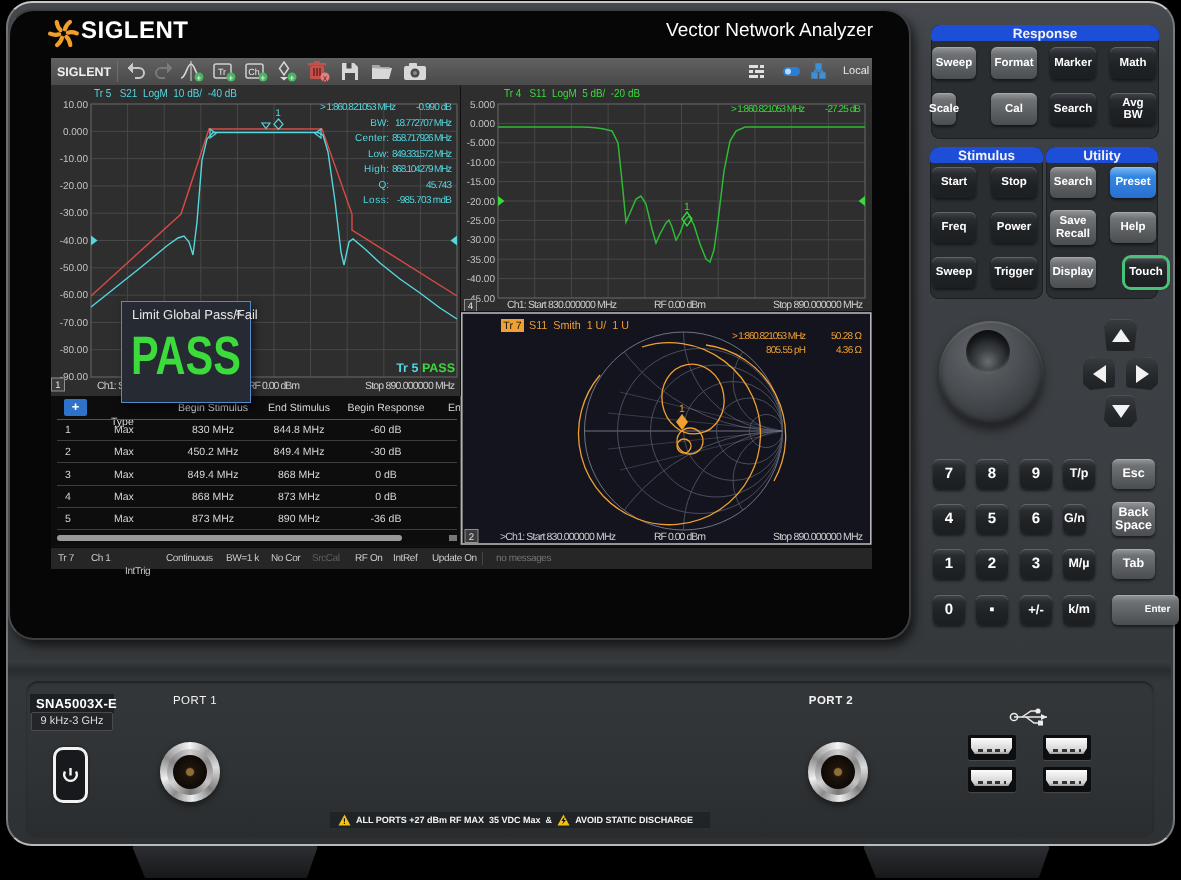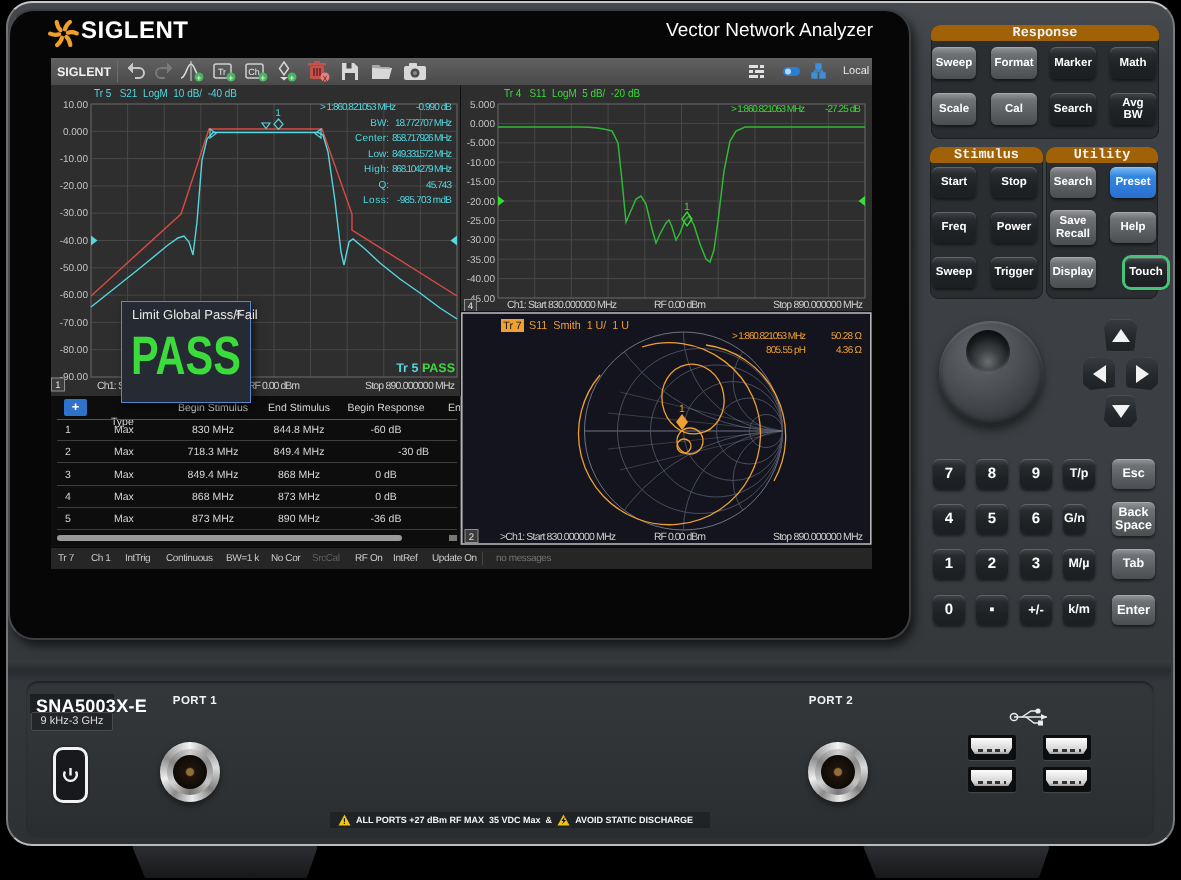--- a/index.html
+++ b/index.html
@@ -17,22 +17,22 @@
     box-shadow:inset 0 2px 2px rgba(0,0,0,.4);}
   
   #bezel{left:8px;top:9px;width:899px;height:627px;border-radius:26px;background:#060606;
     border:2px solid #3c3e41;border-left-color:#4a4c4f;box-shadow:4px 6px 10px rgba(0,0,0,.6);}
   
   #screen{left:51px;top:58px;width:821px;height:510px;background:#101010;}
   
   .foot{top:846px;height:32px;background:linear-gradient(180deg,#2c2e31,#202225 55%,#161819);
     border-radius:3px 3px 14px 14px;}
   .sect{position:absolute;background:#2b2e31;border-radius:9px;box-shadow:inset 0 0 0 1px #1c1f22;}
-  .slab{position:absolute;background:#a16207;border-radius:9px 9px 3px 3px;color:#f2f2f2;
-    font-size:13.5px;font-weight:bold;text-align:center;font-family:Liberation Mono, monospace;}
+  .slab{position:absolute;background:#1d4ed8;border-radius:9px 9px 3px 3px;color:#f2f2f2;
+    font-size:13.5px;font-weight:bold;text-align:center;}
   .key{position:absolute;display:flex;align-items:center;justify-content:center;text-align:center;
     color:#fff;font-weight:bold;font-size:11.5px;border-radius:6px;line-height:1.05;
     background:linear-gradient(180deg,#42454a 0%,#292c2f 22%,#1f2225 60%,#1c1f22 100%);
     box-shadow:0 2px 3px rgba(0,0,0,.55),inset 0 1px 0 rgba(255,255,255,.18);}
   .key.gray{background:linear-gradient(180deg,#96989b 0%,#6f7275 22%,#56595c 75%,#4b4e51 100%);}
   .key.blue{background:linear-gradient(180deg,#7cb9f2 0%,#3287e2 30%,#2a6fd0 100%);}
   .key.green{box-shadow:0 0 0 3px #45c378,0 2px 3px rgba(0,0,0,.55),inset 0 1px 0 rgba(255,255,255,.18);margin-left:13px;}
   .arrowkey{position:absolute;display:flex;align-items:center;justify-content:center;
     background:linear-gradient(180deg,#393c40,#26292c 55%,#1f2225);border-radius:8px;
     box-shadow:0 2px 3px rgba(0,0,0,.5),inset 0 1px 0 rgba(255,255,255,.10);}
@@ -322,23 +322,23 @@
     <div class="abs" style="left:6px;top:88.5px;width:400px;height:1px;background:#3e3e3e;"></div>
     <div class="abs" style="left:6px;top:111px;width:400px;height:1px;background:#3e3e3e;"></div>
     <div class="abs" style="left:6px;top:132.5px;width:400px;height:1px;background:#3e3e3e;"></div>
     <div class="abs" style="left:14px;top:28px;">1</div>
       <div class="abs" style="left:63px;top:28px;">Max</div>
     <div class="abs" style="left:118px;top:28px;width:88px;text-align:center;">830 MHz</div>
     <div class="abs" style="left:206px;top:28px;width:84px;text-align:center;">844.8 MHz</div>
     <div class="abs" style="left:292px;top:28px;width:86px;text-align:center;">-60 dB</div>
     <div class="abs" style="left:14px;top:50px;">2</div>
       <div class="abs" style="left:63px;top:50px;">Max</div>
-    <div class="abs" style="left:118px;top:50px;width:88px;text-align:center;">718.3 MHz</div>
+    <div class="abs" style="left:118px;top:50px;width:88px;text-align:center;">450.2 MHz</div>
     <div class="abs" style="left:206px;top:50px;width:84px;text-align:center;">849.4 MHz</div>
-    <div class="abs" style="left:292px;top:50px;width:86px;text-align:right;">-30 dB</div>
+    <div class="abs" style="left:292px;top:50px;width:86px;text-align:center;">-30 dB</div>
     <div class="abs" style="left:14px;top:72.5px;">3</div>
       <div class="abs" style="left:63px;top:72.5px;">Max</div>
     <div class="abs" style="left:118px;top:72.5px;width:88px;text-align:center;">849.4 MHz</div>
     <div class="abs" style="left:206px;top:72.5px;width:84px;text-align:center;">868 MHz</div>
     <div class="abs" style="left:292px;top:72.5px;width:86px;text-align:center;">0 dB</div>
     <div class="abs" style="left:14px;top:95px;">4</div>
       <div class="abs" style="left:63px;top:95px;">Max</div>
     <div class="abs" style="left:118px;top:95px;width:88px;text-align:center;">868 MHz</div>
     <div class="abs" style="left:206px;top:95px;width:84px;text-align:center;">873 MHz</div>
     <div class="abs" style="left:292px;top:95px;width:86px;text-align:center;">0 dB</div>
@@ -347,21 +347,21 @@
     <div class="abs" style="left:118px;top:117px;width:88px;text-align:center;">873 MHz</div>
     <div class="abs" style="left:206px;top:117px;width:84px;text-align:center;">890 MHz</div>
     <div class="abs" style="left:292px;top:117px;width:86px;text-align:center;">-36 dB</div>
     <div class="abs" style="left:6px;top:139px;width:345px;height:6px;background:#9a9a9a;border-radius:3px;"></div>
     <div class="abs" style="left:398px;top:139px;width:8px;height:6px;background:#777;"></div>
   </div>
 
   <div class="abs" style="left:51px;top:547px;width:821px;height:21px;background:#262626;border-top:1px solid #0a0a0a;color:#cacaca;font-size:10px;letter-spacing:-0.4px;">
     <div class="abs" style="left:7px;top:5px;">Tr 7</div>
     <div class="abs" style="left:40px;top:5px;">Ch 1</div>
-    <div class="abs" style="left:74px;top:5px;">IntTrig</div>
+    <div class="abs" style="left:74px;top:18px;">IntTrig</div>
     <div class="abs" style="left:115px;top:5px;">Continuous</div>
     <div class="abs" style="left:175px;top:5px;">BW=1 k</div>
     <div class="abs" style="left:220px;top:5px;">No Cor</div>
     <div class="abs" style="left:261px;top:5px;color:#5f5f5f;">SrcCal</div>
     <div class="abs" style="left:304px;top:5px;">RF On</div>
     <div class="abs" style="left:342px;top:5px;">IntRef</div>
     <div class="abs" style="left:381px;top:5px;">Update On</div>
     <div class="abs" style="left:431px;top:4px;width:1px;height:13px;background:#454545;"></div>
     <div class="abs" style="left:445px;top:5px;color:#757575;">no messages</div>
   </div>
@@ -373,21 +373,21 @@
         <text x="9" y="72" fill="#3bdb3b" font-size="54" font-weight="bold" textLength="110" lengthAdjust="spacingAndGlyphs">PASS</text>
       </svg>
   </div>
 
   <div class="sect" style="left:931px;top:25px;width:228px;height:114px;"></div>
   <div class="slab" style="left:931px;top:25px;width:228px;height:16px;line-height:17px;">Response</div>
   <div class="key gray" style="left:932px;top:47px;width:44px;height:32px;">Sweep</div>
   <div class="key gray" style="left:991px;top:47px;width:46px;height:32px;">Format</div>
   <div class="key" style="left:1050px;top:47px;width:46px;height:32px;">Marker</div>
   <div class="key" style="left:1110px;top:47px;width:46px;height:32px;">Math</div>
-  <div class="key gray" style="left:932px;top:93px;width:44px;height:32px;">Scale</div>
+  <div class="key gray" style="left:932px;top:93px;width:24px;height:32px;">Scale</div>
   <div class="key gray" style="left:991px;top:93px;width:46px;height:32px;">Cal</div>
   <div class="key" style="left:1050px;top:93px;width:46px;height:32px;">Search</div>
   <div class="key" style="left:1110px;top:93px;width:46px;height:32px;font-size:11.5px;">Avg<br>BW</div>
   <div class="sect" style="left:930px;top:147px;width:113px;height:152px;"></div>
   <div class="slab" style="left:930px;top:147px;width:113px;height:16px;line-height:17px;">Stimulus</div>
   <div class="sect" style="left:1046px;top:147px;width:112px;height:152px;"></div>
   <div class="slab" style="left:1046px;top:147px;width:112px;height:16px;line-height:17px;">Utility</div>
   <div class="key" style="left:932px;top:167px;width:44px;height:31px;">Start</div>
   <div class="key" style="left:991px;top:167px;width:46px;height:31px;">Stop</div>
   <div class="key gray" style="left:1050px;top:167px;width:46px;height:31px;">Search</div>
@@ -433,36 +433,36 @@
   <div class="key gray" style="left:1112px;top:502px;width:43px;height:34px;font-size:12.5px;">Back<br>Space</div>
   <div class="key" style="left:933px;top:549px;width:32px;height:30px;font-size:15px;">1</div>
   <div class="key" style="left:976px;top:549px;width:32px;height:30px;font-size:15px;">2</div>
   <div class="key" style="left:1020px;top:549px;width:32px;height:30px;font-size:15px;">3</div>
   <div class="key" style="left:1063px;top:549px;width:32px;height:30px;font-size:12.5px;">M/µ</div>
   <div class="key gray" style="left:1112px;top:549px;width:43px;height:30px;font-size:12.5px;">Tab</div>
   <div class="key" style="left:933px;top:595px;width:32px;height:30px;font-size:15px;">0</div>
   <div class="key" style="left:976px;top:595px;width:32px;height:30px;font-size:15px;">▪</div>
   <div class="key" style="left:1020px;top:595px;width:32px;height:30px;font-size:13px;">+/-</div>
   <div class="key" style="left:1063px;top:595px;width:32px;height:30px;font-size:12.5px;">k/m</div>
-  <div class="key gray" style="left:1112px;top:595px;width:43px;height:30px;font-size:13px;">Enter</div>
+  <div class="key gray" style="left:1112px;top:595px;width:43px;height:30px;font-size:10px;padding-left:24px;">Enter</div>
   <div class="foot abs" style="left:132px;width:186px;clip-path:polygon(0 0,100% 0,94% 100%,7% 100%);"></div>
   <div class="foot abs" style="left:863px;width:187px;clip-path:polygon(0 0,100% 0,94% 100%,7% 100%);"></div>
 
   <div class="abs" style="left:30px;top:694px;width:84px;height:19px;background:#1d2023;"></div>
-  <div class="abs" style="left:36px;top:696px;color:#fff;font-size:18px;font-weight:bold;letter-spacing:.3px;">SNA5003X-E</div>
+  <div class="abs" style="left:36px;top:696px;color:#fff;font-size:13px;font-weight:bold;letter-spacing:.3px;">SNA5003X-E</div>
   <div class="abs" style="left:31px;top:712px;width:80px;height:17px;border:1px solid #484b4e;border-radius:2px;background:#232528;color:#dededd;font-size:11px;text-align:center;line-height:17px;">9 kHz-3 GHz</div>
   <div class="abs" style="left:53px;top:747px;width:29px;height:50px;border:3.5px solid #f2f2f2;border-radius:10px;background:#17191c;box-shadow:0 0 3px rgba(0,0,0,.6);">
     <svg width="29" height="50" viewBox="0 0 29 50">
         <g stroke="#f2f2f2" stroke-width="2.4" fill="none">
       <path d="M 9,21.5 a 6.3,6.3 0 1 0 11,0"></path>
           <line x1="14.5" y1="18" x2="14.5" y2="25.5"></line>
         </g>
       </svg>
   </div>
-  <div class="abs" style="left:155px;top:695px;width:80px;text-align:center;color:#f2f2f2;font-size:11.5px;font-weight:bold;letter-spacing:.5px;">PORT 1</div>
+  <div class="abs" style="left:155px;top:695px;width:80px;text-align:center;color:#f2f2f2;font-size:11.5px;font-weight:normal;letter-spacing:.5px;">PORT 1</div>
   <div class="abs" style="left:791px;top:695px;width:80px;text-align:center;color:#f2f2f2;font-size:11.5px;font-weight:bold;letter-spacing:.5px;">PORT 2</div>
   <div class="nconn abs" style="left:160px;top:742px;"></div>
   <div class="nconn abs" style="left:808px;top:742px;"></div>
 
   <svg class="abs" style="left:1007px;top:705px;" width="48" height="24" viewBox="0 0 48 24">
     <g stroke="#ececec" stroke-width="1.5" fill="none">
       <line x1="7" y1="12" x2="40" y2="12"></line>
       <path d="M 15,12 l 9,-6 h 5"></path>
       <path d="M 19,12 l 8,6 h 4"></path>
     </g>

